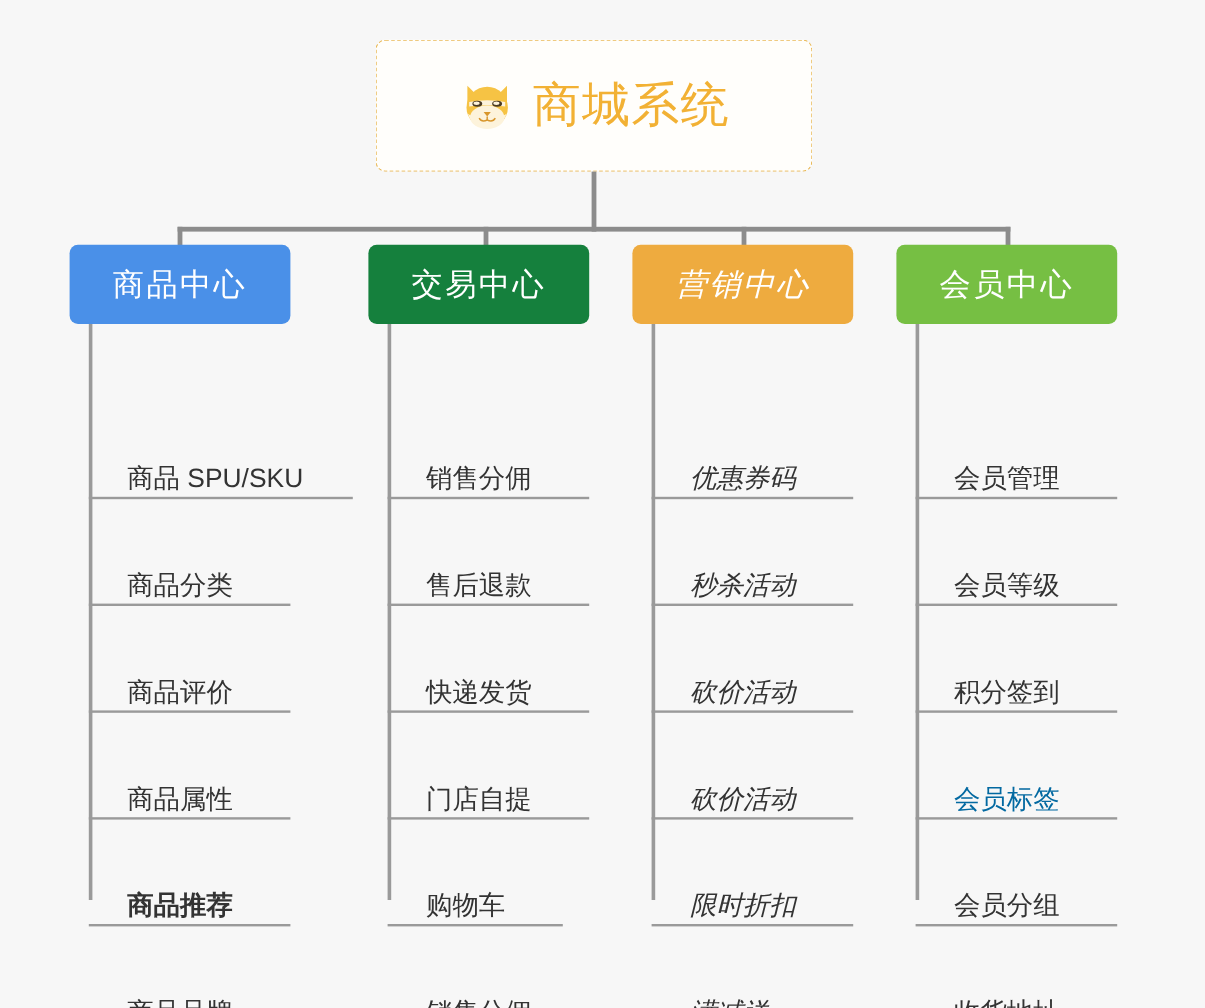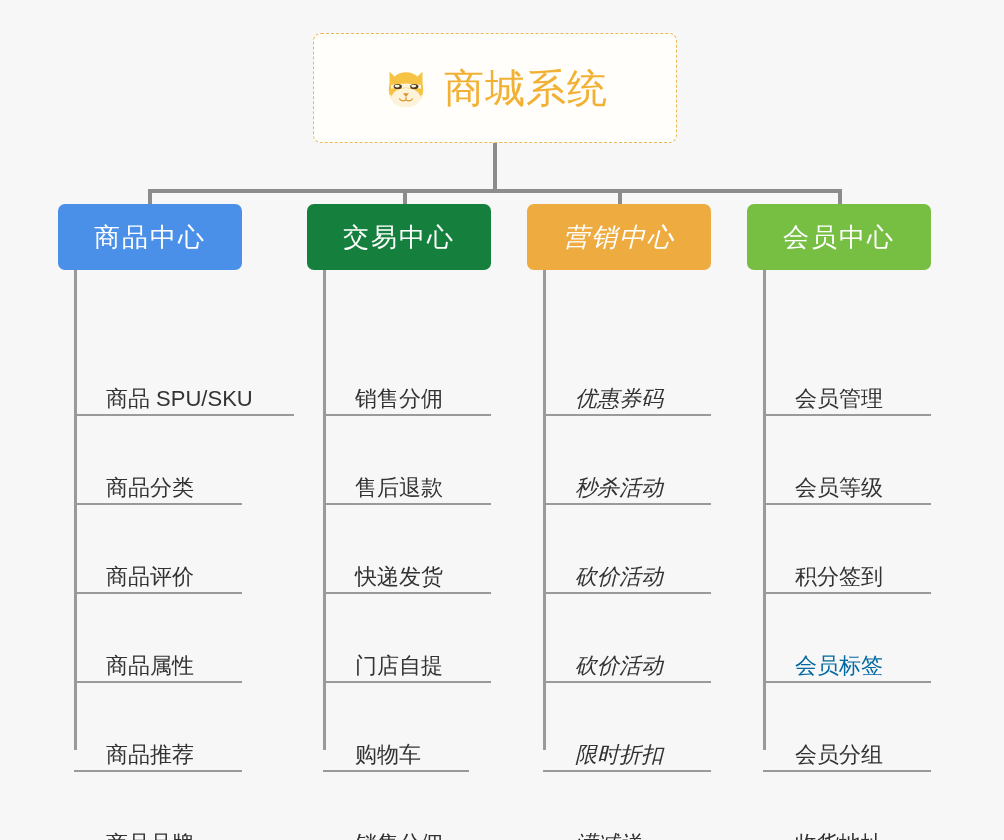--- a/index.html
+++ b/index.html
@@ -162,21 +162,21 @@
       <div class="leaf-item" style="top:324px; width:168px;">
         <div class="leaf-underline" style="width: 168px; background: rgb(154, 154, 154);"></div>
         <span class="leaf-label" style="color: rgb(51, 51, 51);">商品评价</span>
       </div>
       <div class="leaf-item" style="top:413px; width:168px;">
         <div class="leaf-underline" style="width: 168px; background: rgb(154, 154, 154);"></div>
         <span class="leaf-label" style="color: rgb(51, 51, 51);">商品属性</span>
       </div>
       <div class="leaf-item" style="top:502px; width:168px;">
         <div class="leaf-underline" style="width: 168px; background: rgb(154, 154, 154);"></div>
-        <span class="leaf-label" style="color: rgb(51, 51, 51);">商品推荐</span>
+        <span class="leaf-label" style="color: rgb(51, 51, 51); font-weight: bold;">商品推荐</span>
       </div>
       <div class="leaf-item" style="top:591px; width:168px;">
 
         <span class="leaf-label" style="color: rgb(51, 51, 51);">商品品牌</span>
       </div>
     </div>
   </div>
 
   <div class="column" style="left:307px; width:184px;">
     <div class="cat-header" style="width: 184px; background: #15803d;">

